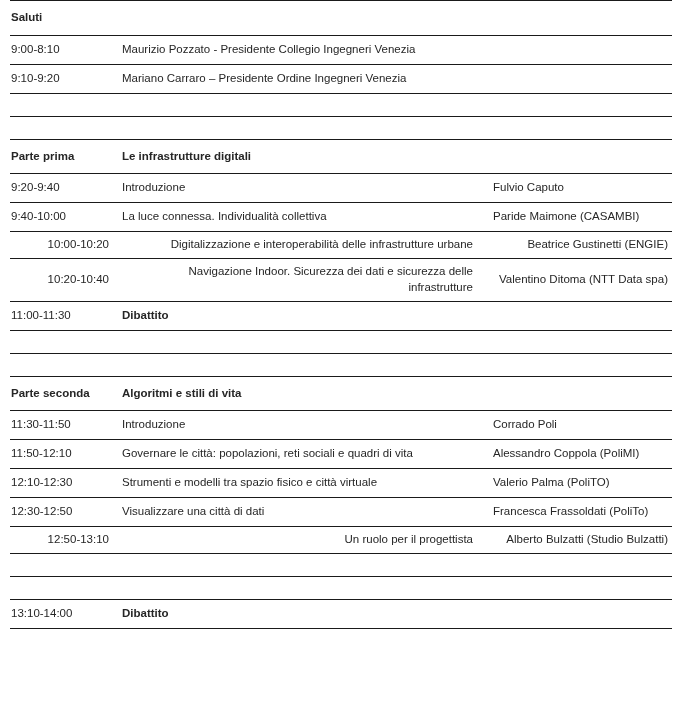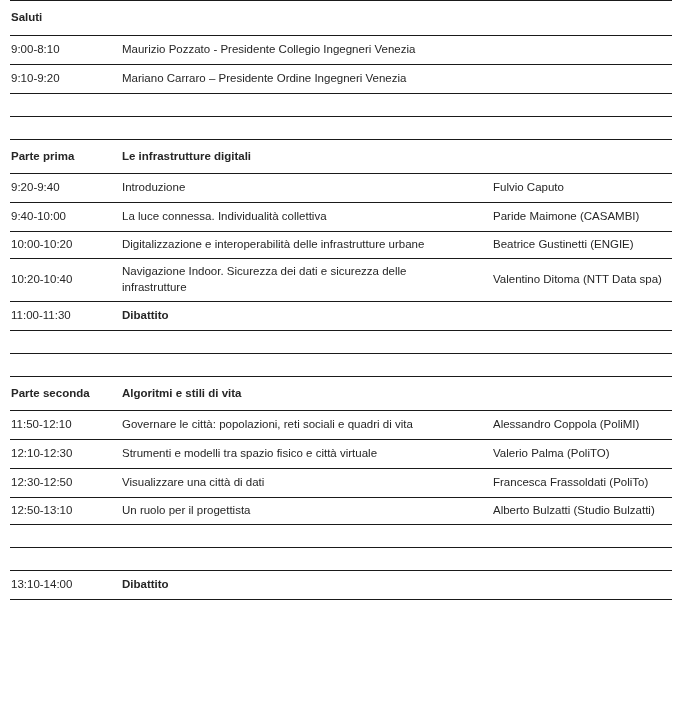--- a/index.html
+++ b/index.html
@@ -50,20 +50,21 @@
     padding-left: 10px;
   }
   tr.section-head > td {
     font-weight: bold;
     padding-top: 9px;
     padding-bottom: 9px;
   }
   tr.tall > td {
     padding-top: 5px;
     padding-bottom: 5px;
+    text-align: right;
   }
   td.bold-desc { font-weight: bold; margin-top: 36px; }
 
   tr.spacer > td {
     height: 22px;
     border-top: 1.3px solid #1a1a1a;
     border-bottom: 1.3px solid #1a1a1a;
     padding: 0;
   }
   tr.gap > td {
@@ -145,20 +146,25 @@
       <tr class="spacer">
           <td colspan="3"></td>
         </tr>
 
       <tr class="row section-head">
         <td class="time">Parte seconda</td>
         <td class="desc">Algoritmi e stili di vita</td>
         <td class="spk"></td>
       </tr>
       <tr class="row">
+        <td class="time">11:30-11:50</td>
+        <td class="desc">Introduzione</td>
+        <td class="spk">Corrado Poli</td>
+      </tr>
+      <tr class="row">
         <td class="time">11:50-12:10</td>
         <td class="desc nowrap">Governare le città: popolazioni, reti sociali e quadri di vita</td>
         <td class="spk">Alessandro Coppola (PoliMI)</td>
       </tr>
       <tr class="row">
         <td class="time">12:10-12:30</td>
         <td class="desc">Strumenti e modelli tra spazio fisico e città virtuale</td>
         <td class="spk">Valerio Palma (PoliTO)</td>
       </tr>
       <tr class="row">

